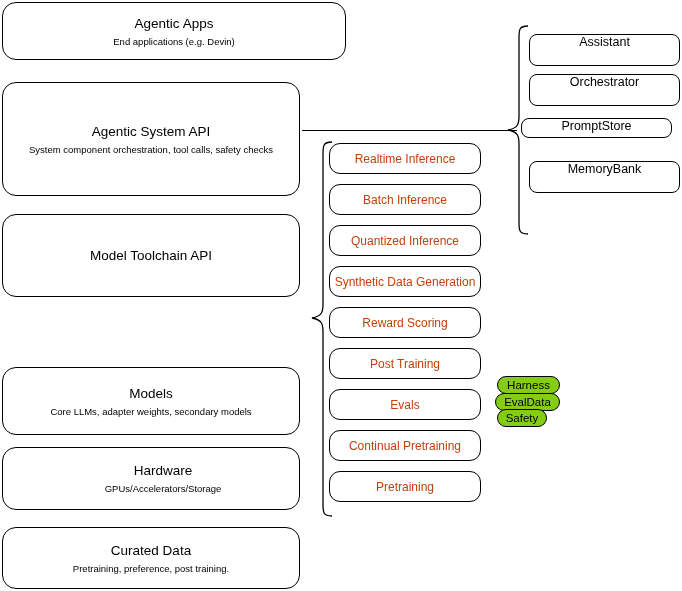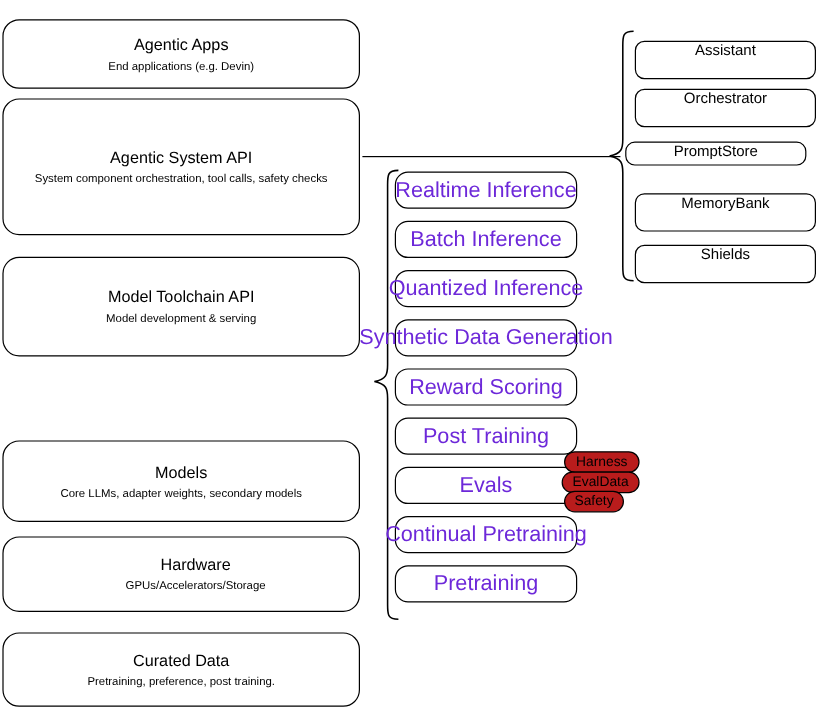--- a/index.html
+++ b/index.html
@@ -49,22 +49,22 @@
   
   .pill {
     position: absolute;
     box-sizing: border-box;
     background: #ffffff;
     border: 1.3px solid #000000;
     border-radius: 11px;
     display: flex;
     align-items: center;
     justify-content: center;
-    font-size: 18px;
-    color: #6d28d9;
+    font-size: 12px;
+    color: #c2410c;
     white-space: nowrap;
   }
 
   
   .rbox {
     position: absolute;
     box-sizing: border-box;
     background: #ffffff;
     border: 1.3px solid #000000;
     border-radius: 8px;
@@ -72,29 +72,30 @@
     justify-content: center;
     font-size: 12.5px;
     color: #000000;
     white-space: nowrap;
   }
 
   
   .tag {
     position: absolute;
     box-sizing: border-box;
-    background: #b91c1c;
+    background: #84cc16;
     border: 1.3px solid #000000;
     border-radius: 999px;
     display: flex;
     align-items: center;
     justify-content: center;
     font-size: 11.5px;
     color: #000000;
     white-space: nowrap;
+    margin-left: 27px;
   }
 
   
   .connector-line {
     position: absolute;
     background: #000000;
   }
   .brace-svg {
     position: absolute;
     overflow: visible;
@@ -103,33 +104,32 @@
     fill: none;
     stroke: #000000;
     stroke-width: 1.3;
   }
 </style>
 </head>
 <body>
 
 <div id="canvas">
 
-  <div class="stack-box" style="left:2px; top:16px; width:298px; height:58px;">
+  <div class="stack-box" style="left:2px; top:2px; width:344px; height:58px;">
     <div class="stack-title">Agentic Apps</div>
     <div class="stack-sub">End applications (e.g. Devin)</div>
   </div>
 
   <div class="stack-box" style="left:2px; top:82px; width:298px; height:114px;">
     <div class="stack-title">Agentic System API</div>
     <div class="stack-sub">System component orchestration, tool calls, safety checks</div>
   </div>
 
   <div class="stack-box" style="left:2px; top:214px; width:298px; height:83px;">
     <div class="stack-title">Model Toolchain API</div>
-    <div class="stack-sub">Model development &amp; serving</div>
   </div>
 
   <div class="stack-box" style="left:2px; top:367px; width:298px; height:68px;">
     <div class="stack-title">Models</div>
     <div class="stack-sub">Core LLMs, adapter weights, secondary models</div>
   </div>
 
   <div class="stack-box" style="left:2px; top:447px; width:298px; height:63px;padding-left:24px;">
     <div class="stack-title">Hardware</div>
     <div class="stack-sub">GPUs/Accelerators/Storage</div>
@@ -219,17 +219,14 @@
   </div>
 
   <div class="rbox" style="left:521px; top:118px; width:151px; height:20px;">
     <span>PromptStore</span>
   </div>
 
   <div class="rbox" style="left:529px; top:161px; width:151px; height:32px;">
     <span>MemoryBank</span>
   </div>
 
-  <div class="rbox" style="left:529px; top:204px; width:151px; height:32px;">
-    <span>Shields</span>
-  </div>
 
 </div>
 
 </body></html>

